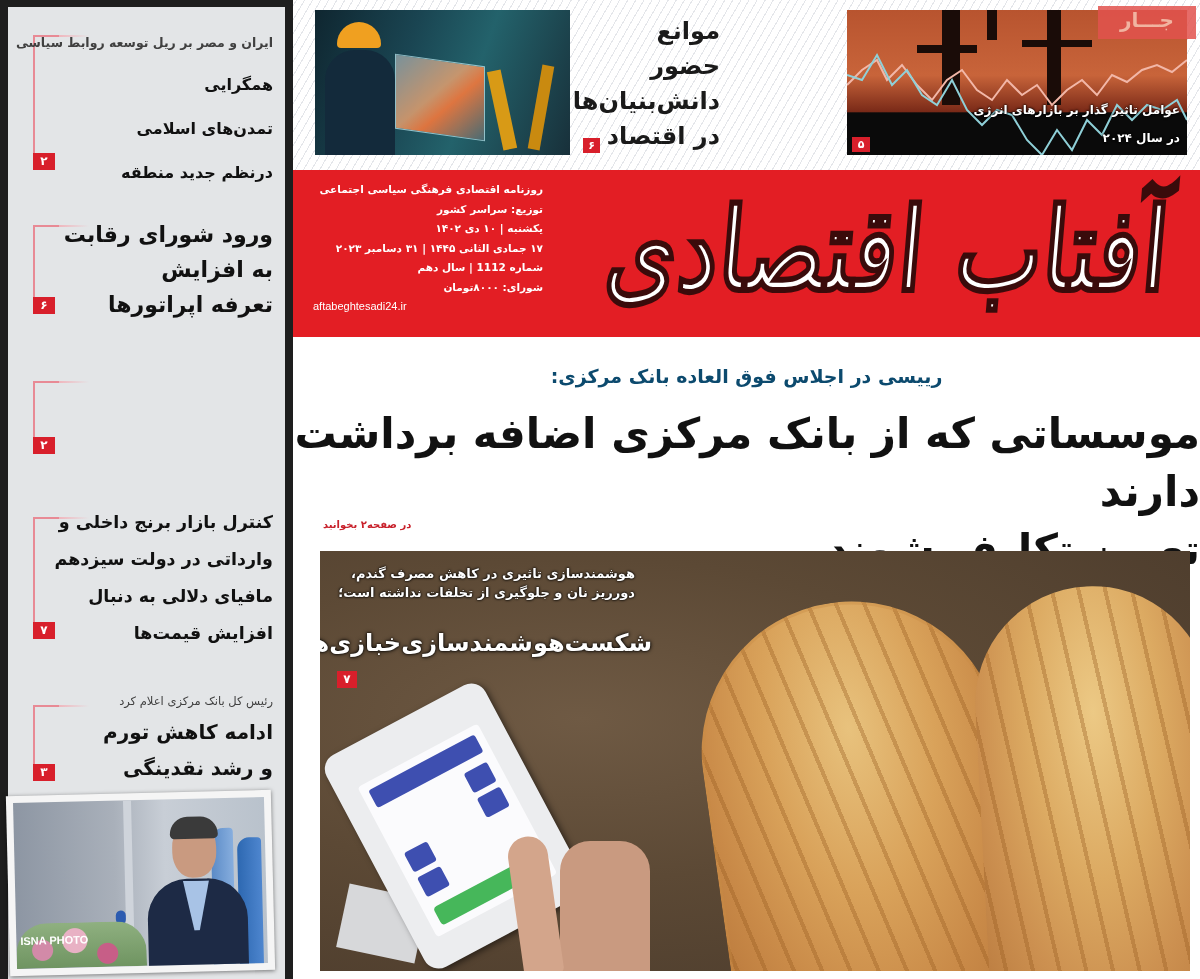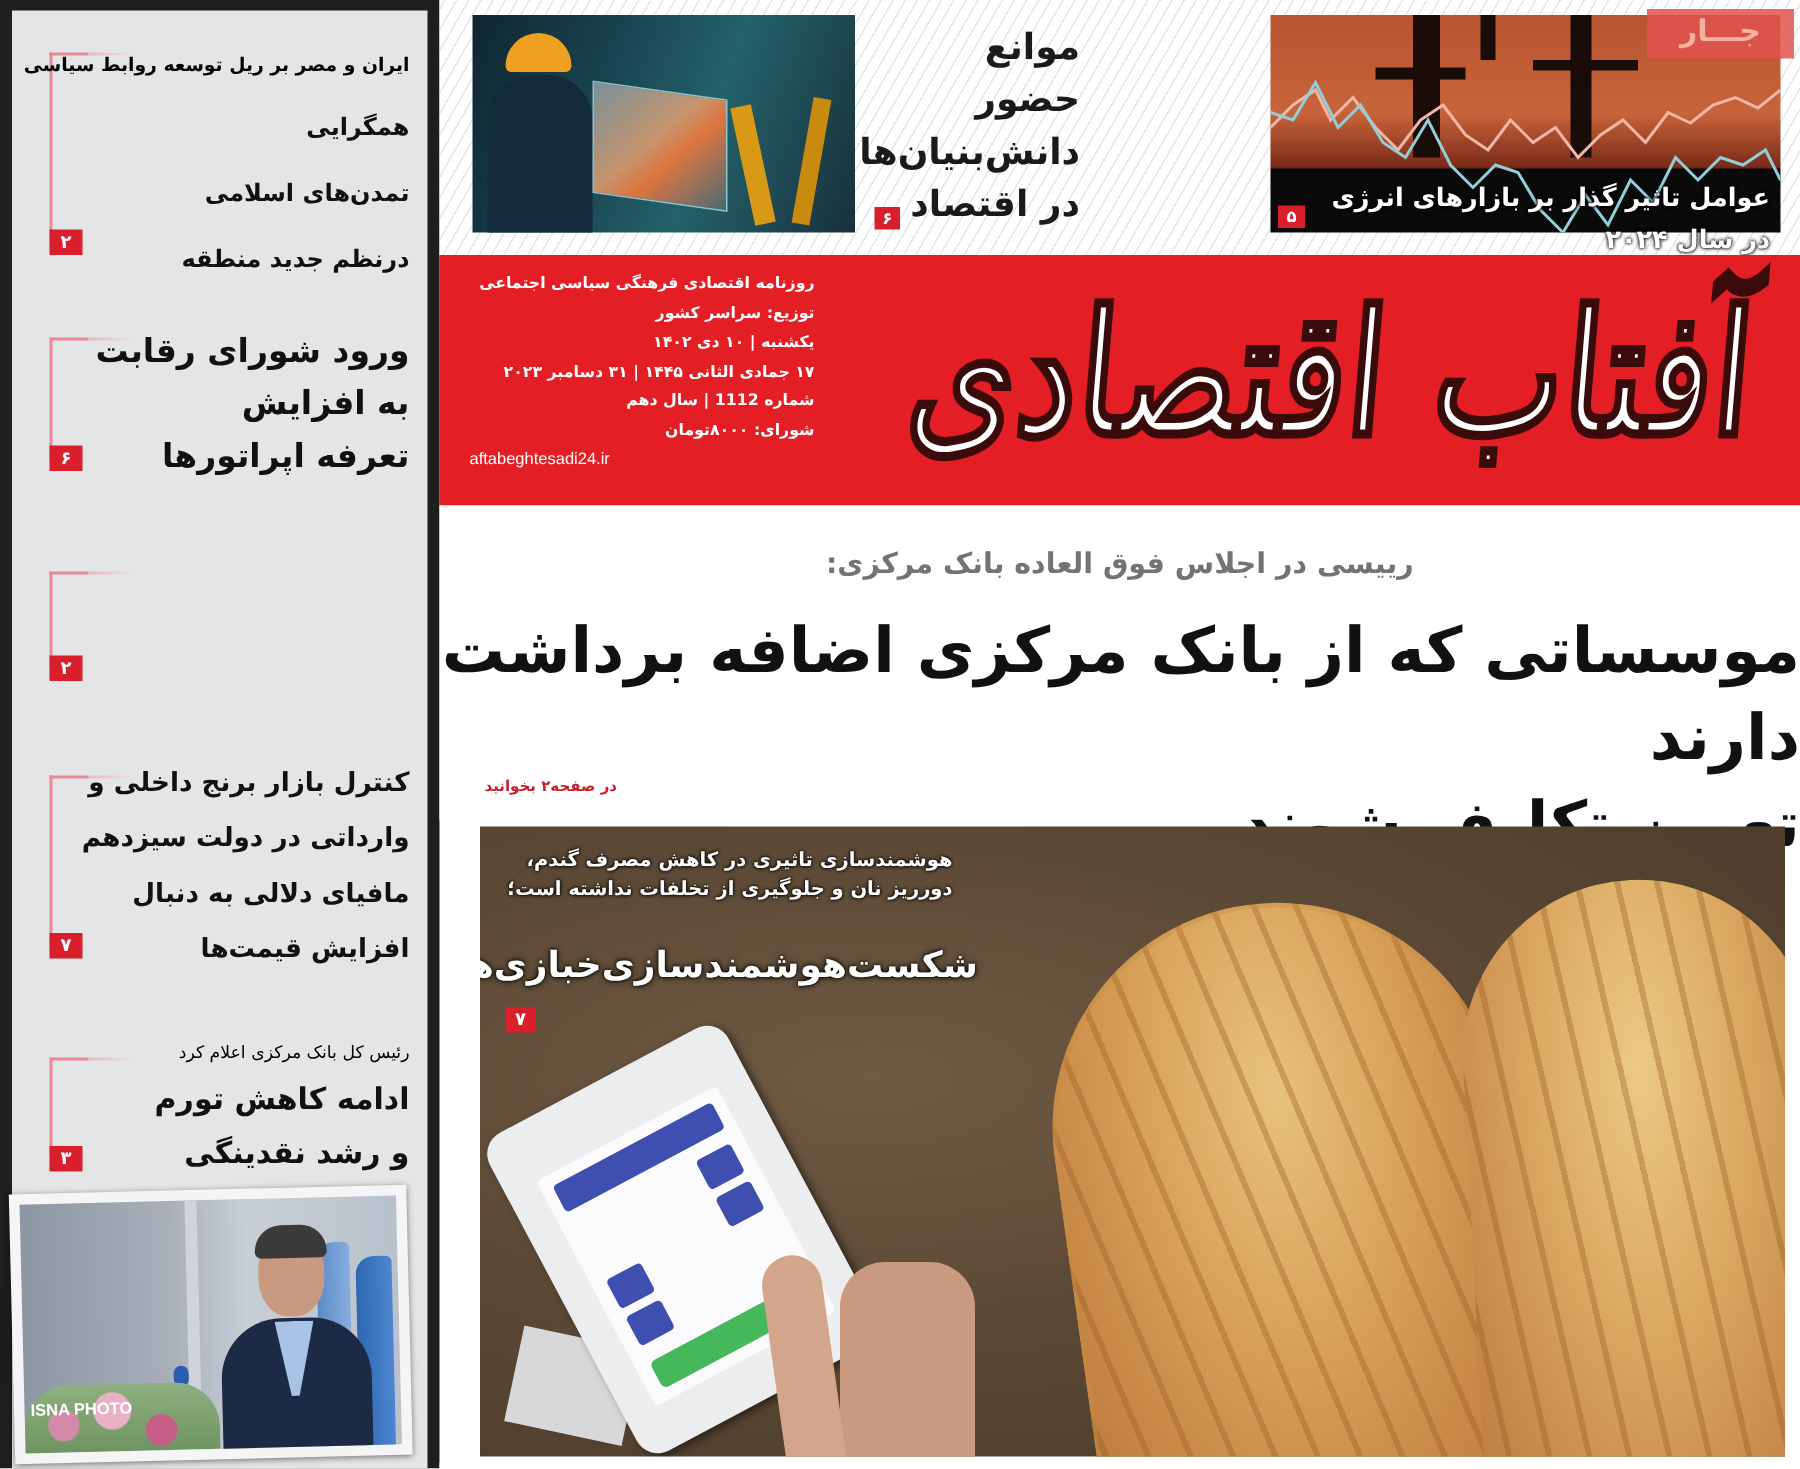--- a/index.html
+++ b/index.html
@@ -22,21 +22,21 @@
   .side-bracket::after {
     content: ""; position: absolute; top: -2px; left: 24px; width: 30px; height: 2px;
     background: linear-gradient(to right, #f0b6bd, rgba(240,182,189,0));
   }
   .page-badge {
     position: absolute; left: 25px; width: 22px; height: 17px; background: #d81f2b;
     color: #fff; font-weight: bold; font-size: 12px; line-height: 17px; text-align: center;
     font-family: "DejaVu Sans", sans-serif;
   }
   .side-kicker {
-    position: absolute; right: 12px; font-size: 12.5px; font-weight: bold; color: #000000;
+    position: absolute; right: 12px; font-size: 12.5px; font-weight: bold; color: #404040;
     white-space: nowrap; text-align: right;
   }
   .side-title {
     position: absolute; right: 12px; color: #111; font-weight: bold;
     text-align: right; white-space: pre-line;
   }
   .side-photo {
     position: absolute; left: 8px; top: 793px; width: 265px; height: 180px;
     background: #f5f5f5; padding: 7px; transform: rotate(-1.4deg);
     box-shadow: 0 1px 4px rgba(0,0,0,0.5);
@@ -85,23 +85,22 @@
   }
   .t2-tower { position: absolute; background: #1a0c08; }
   .t2-line { position: absolute; left: 0; top: 0; width: 100%; height: 100%; }
   .jaar-label {
     position: absolute; left: 1098px; top: 6px; width: 98px; height: 33px;
     background: rgba(226, 82, 78, 0.85); color: #f1b3a0; font-size: 20px; font-weight: bold;
     text-align: center; line-height: 28px;
   }
   .teaser2-title {
     position: absolute; left: 880px; top: 96px; width: 300px; text-align: right;
-    color: #fff; font-weight: bold; font-size: 17px; line-height: 28px; white-space: pre-line;
+    color: #fff; font-weight: bold; font-size: 12px; line-height: 28px; white-space: pre-line;
     text-shadow: 0 0 3px #000, 0 0 2px #000;
-    margin-top: 22px;
   }
   .teaser2-badge { position: absolute; left: 852px; top: 137px; width: 18px; height: 15px; background: #d81f2b; color: #fff; font-size: 11px; font-weight: bold; text-align: center; line-height: 15px; }
 
   
   .masthead {
     position: absolute; left: 293px; top: 170px; width: 907px; height: 167px; background: #e31e24;
   }
   .mast-info {
     position: absolute; left: 20px; top: 10px; width: 230px; text-align: right;
     color: #fff; font-size: 10.5px; font-weight: bold; line-height: 19.5px;
@@ -114,21 +113,21 @@
     position: absolute; right: 20px; top: 22px; font-family: "DejaVu Serif", serif;
     font-size: 92px; font-weight: bold; color: #fff; line-height: 1;
     -webkit-text-stroke: 2px #3a0b0b; letter-spacing: -2px; white-space: nowrap;
     transform: scaleY(1.25) skewX(-6deg); transform-origin: right top;
   }
 
   
   .headline-area { position: absolute; left: 293px; top: 337px; width: 907px; height: 210px; background: #ffffff; }
   .hl-kicker {
     position: absolute; left: 0; right: 0; top: 28px; text-align: center;
-    font-size: 19px; font-weight: bold; color: #737373;
+    font-size: 19px; font-weight: bold; color: #0c4a6e;
   }
   .hl-main {
     position: absolute; left: 0; right: 0; top: 68px; 
     font-size: 42px; font-weight: bold; line-height: 58px; color: #111;
     white-space: pre-line; letter-spacing: -1px;
   }
   .hl-more {
     position: absolute; left: 30px; top: 182px; color: #c8202a; font-size: 10px; font-weight: bold;
   }
 

